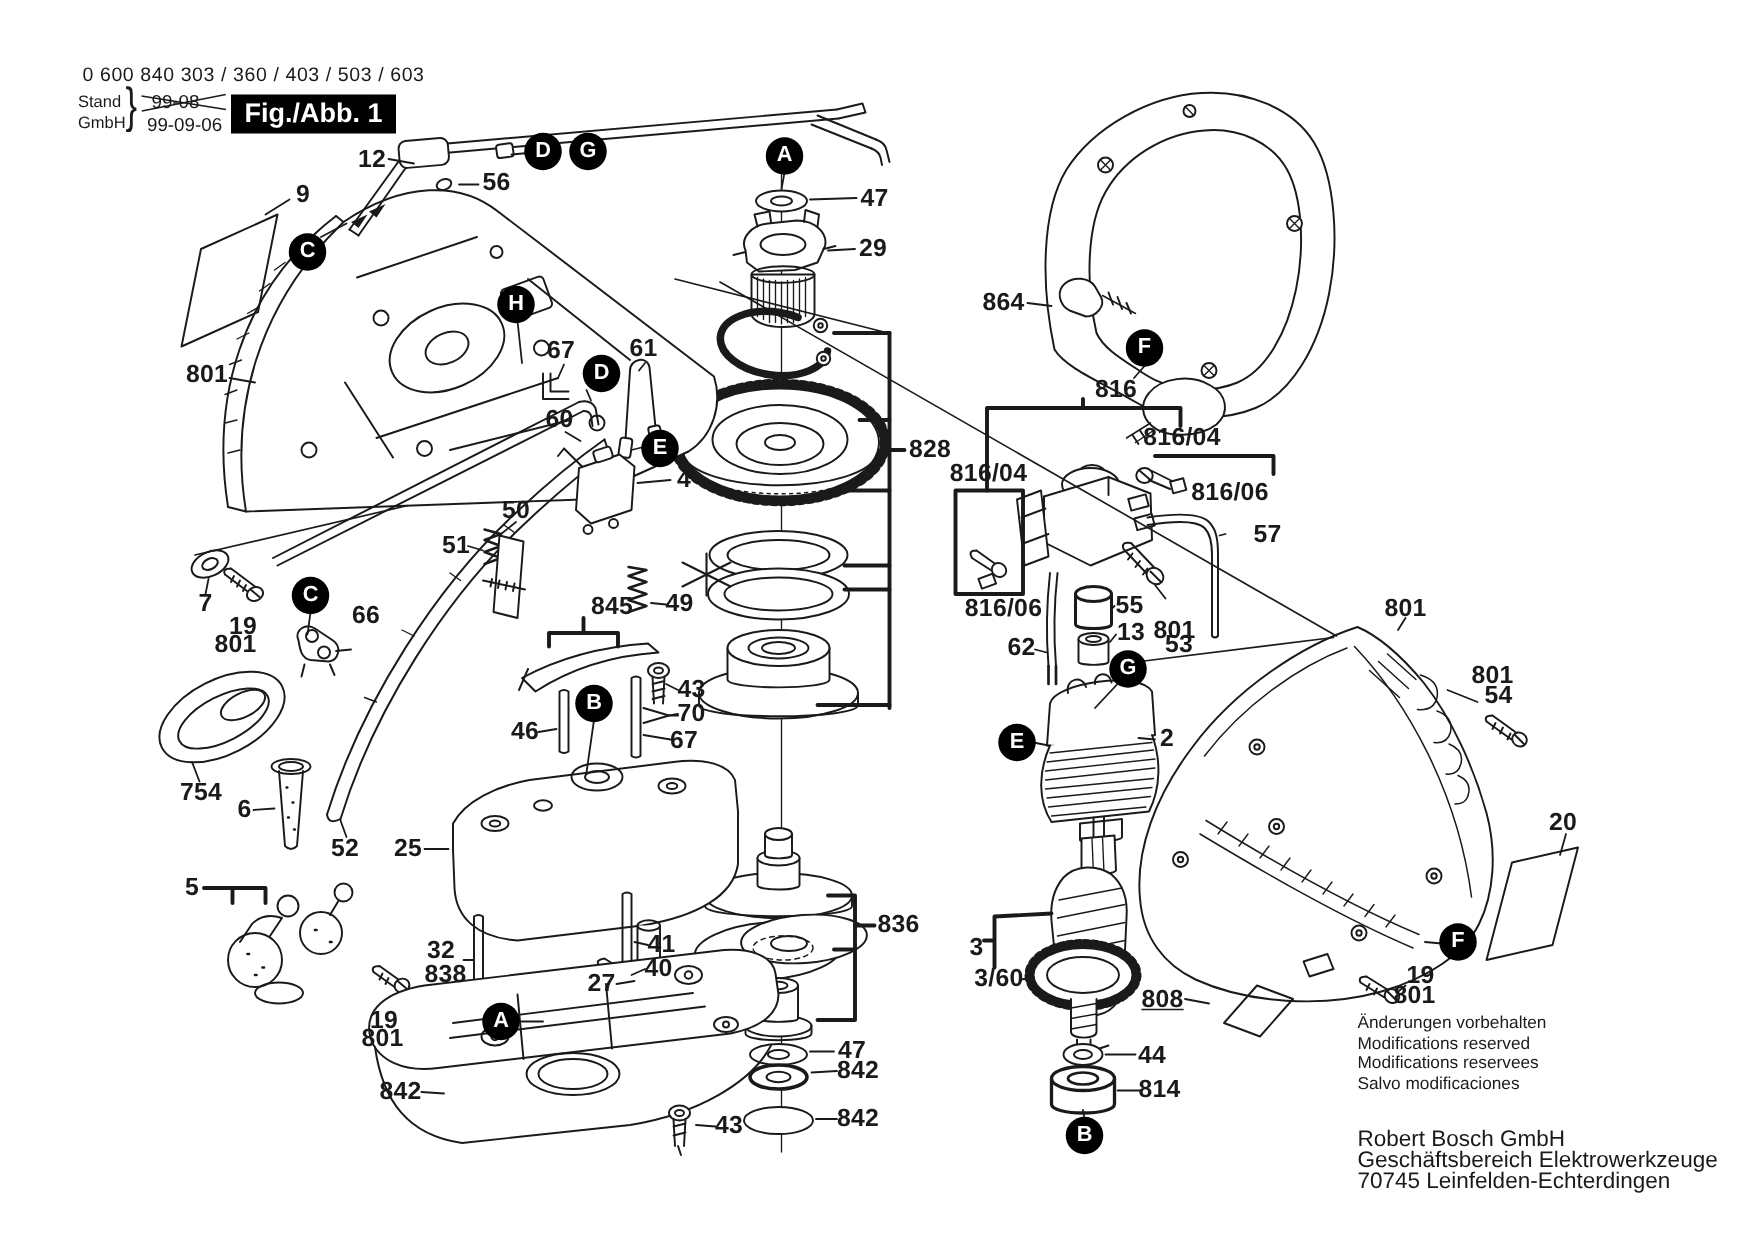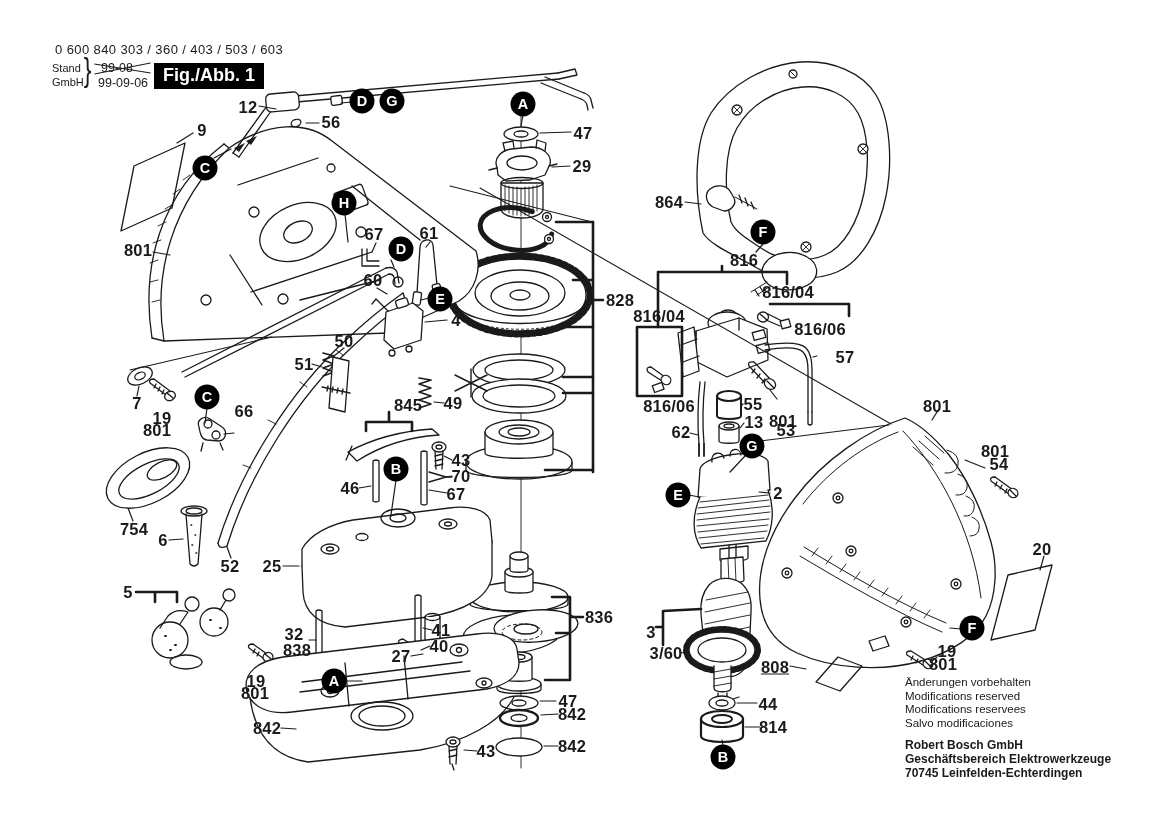--- a/index.html
+++ b/index.html
@@ -20,21 +20,21 @@
     border-top:1.7px solid #1a1a1a;}
   .struck::before{transform:rotate(9deg);}
   .struck::after{transform:rotate(-11deg);}
   .fig-box{left:154px;top:63px;background:#000;color:#fff;font-size:18px;font-weight:bold;
            padding:2px 9px 3px 9px;}
   .callout{position:absolute;transform:translate(-50%,-50%);font-weight:bold;font-size:16.5px;
            letter-spacing:.2px;white-space:nowrap;}
   .letter{position:absolute;transform:translate(-50%,-50%);width:25px;height:25px;border-radius:50%;
           background:#000;color:#fff;font-weight:bold;font-size:14.5px;line-height:25px;text-align:center;}
   .footer{left:905px;top:676px;font-size:11.5px;line-height:13.6px;}
-  .footer .company{margin-top:8px;font-weight:bold;font-size:12px;line-height:14px;}
+  .footer .company{margin-top:23px;font-weight:normal;font-size:15px;line-height:14px;}
 </style>
 </head>
 <body>
 
 <div id="canvas">
 
   <svg id="art" width="1168" height="825" viewBox="0 0 1168 825">
     <g stroke="#1a1a1a" fill="none" stroke-width="1.3" stroke-linecap="round" stroke-linejoin="round">
 
       <line x1="521" y1="114" x2="521" y2="768" stroke-width="0.9"></line>

